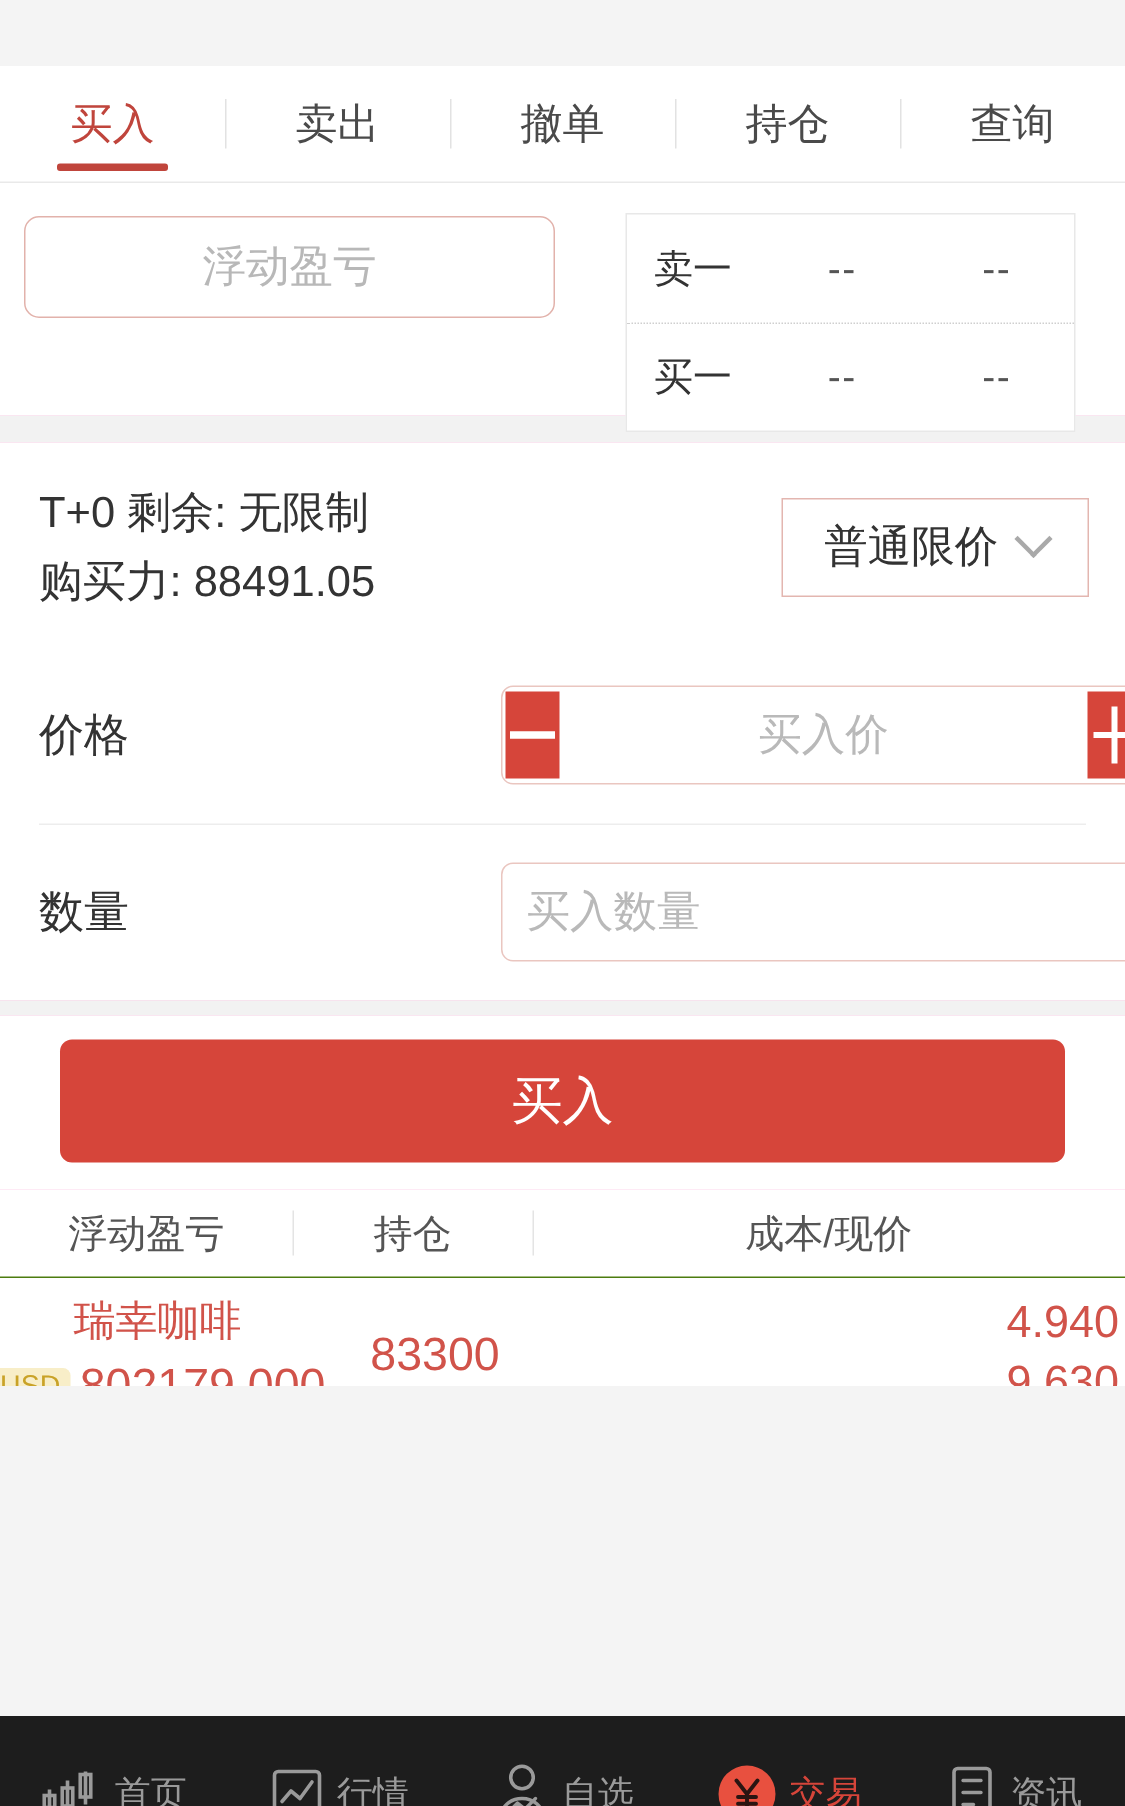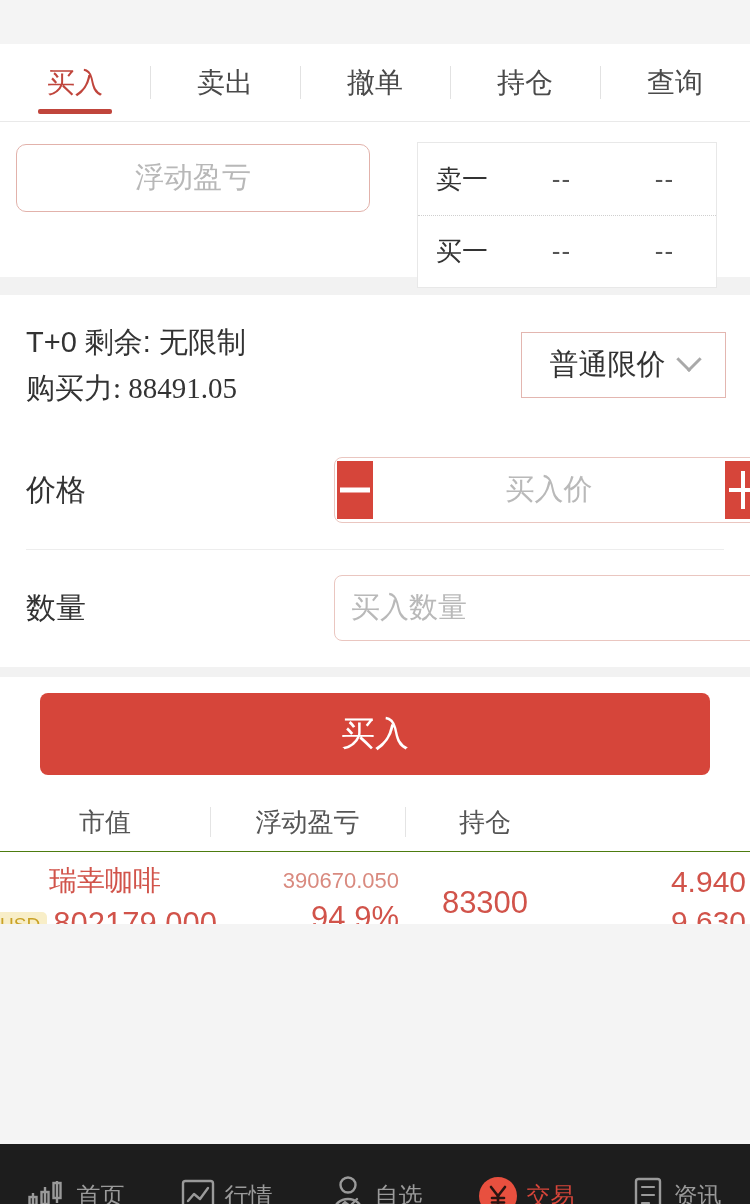--- a/index.html
+++ b/index.html
@@ -55,21 +55,21 @@
 
   .gap { background:#f2f2f2; height:18px; }
 
   
   .form { background:#fff; }
   .acct {
     display:flex; align-items:center; justify-content:space-between;
     padding:26px 24px 22px 26px;
   }
   .acct-lines { font-size:29px; color:#333; line-height:1.45; }
-  .acct-lines div + div { margin-top:4px;font-family:Liberation Serif, serif; }
+  .acct-lines div + div { margin-top:4px; }
   .select {
     width:205px; height:66px; border:1px solid #e3b6b0; border-radius:0;
     display:flex; align-items:center; justify-content:center;
     font-size:29px; color:#333; gap:14px; background:#fff;
   }
   .chev { width:18px; height:18px; border-right:3px solid #a9a9a9;
           border-bottom:3px solid #a9a9a9; transform:rotate(45deg) translate(-4px,-4px); }
 
   .row {
     display:flex; align-items:center; padding:0 22px 0 26px; height:118px;
@@ -242,36 +242,32 @@
   </div>
 
   <div class="gap" style="height:10px"></div>
 
   <div class="buy-area">
     <div class="buy-btn">买入</div>
   </div>
 
   <div class="tbl">
     <div class="thead">
-      <div class="th c1">市值</div>
       <div class="th c2">浮动盈亏</div>
       <div class="th c3">持仓</div>
+      <div class="th c4">成本/现价</div>
     </div>
 
     <div class="trow">
       <div class="cell cell-name">
         <div class="nm">瑞幸咖啡</div>
         <div class="mv-line">
           <span class="badge">USD</span>
           <span class="mv">802179.000</span>
         </div>
-      </div>
-      <div class="cell cell-pl">
-        <div class="pl-top">390670.050</div>
-        <div class="pl-bot">94.9%</div>
       </div>
       <div class="cell cell-pos">
         <div class="pos">83300</div>
       </div>
       <div class="cell cell-cost">
         <div class="cost">4.940</div>
         <div class="cost2">9.630</div>
       </div>
     </div>
   </div>

